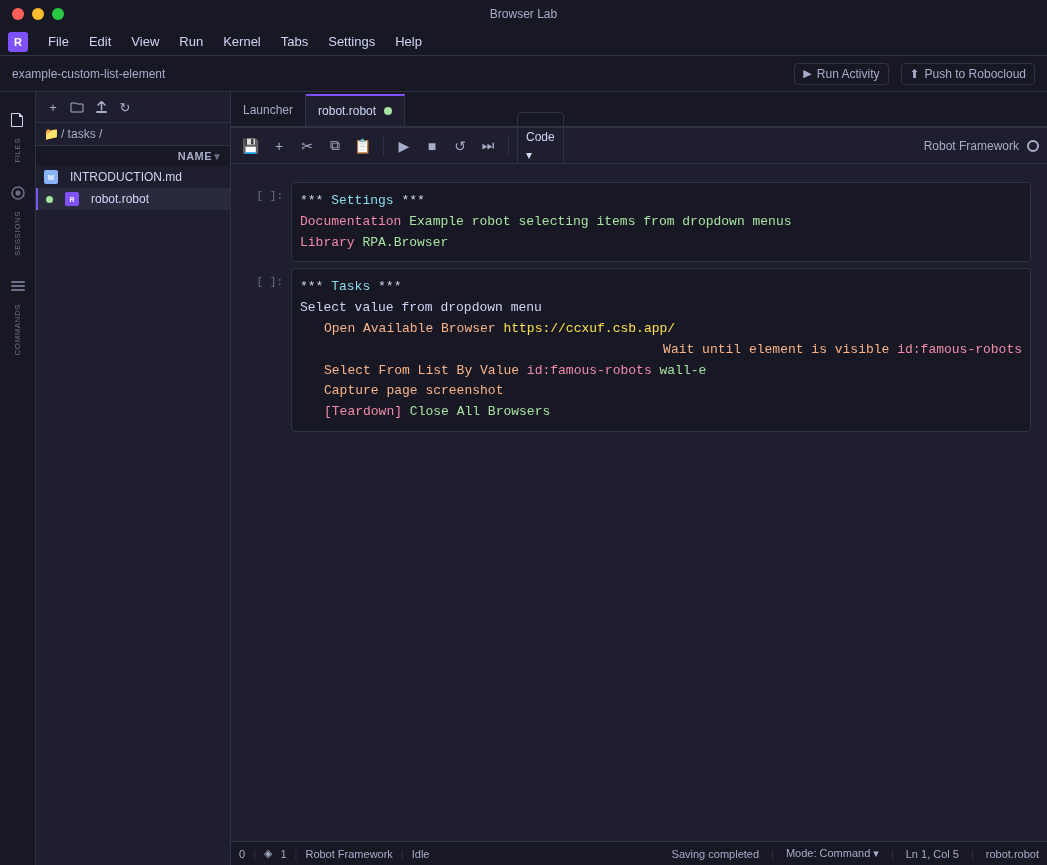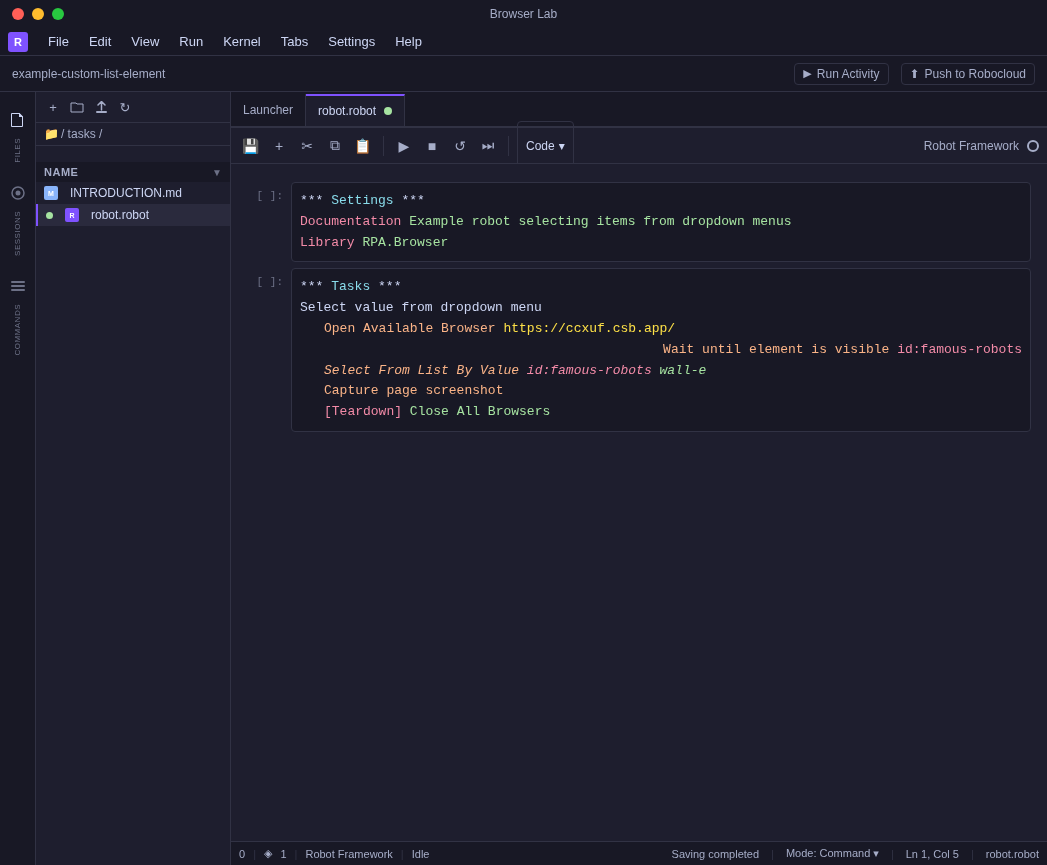--- a/index.html
+++ b/index.html
@@ -161,23 +161,22 @@
       padding: 4px 8px;
       font-size: 12px;
       color: #a6adc8;
       border-bottom: 1px solid #313244;
       gap: 2px;
     }
     #file-list-header {
       display: flex;
       align-items: center;
       padding: 4px 8px;
-      justify-content: space-between;
-      background: #181825;
-      margin-top: 16px;
+      justify-content: flex-end;
+      background: #181825;
     }
     #file-list-header-name {
       font-size: 11px;
       font-weight: bold;
       color: #a6adc8;
       text-transform: uppercase;
       letter-spacing: 0.5px;
     }
     .sort-icon {
       font-size: 10px;
@@ -297,20 +296,21 @@
     .nb-select {
       display: flex;
       align-items: flex-start;
       gap: 4px;
       padding: 17px 8px;
       border: 1px solid #313244;
       border-radius: 4px;
       color: #cdd6f4;
       font-size: 12px;
       cursor: pointer;
+      flex-direction: column;
     }
     #kernel-indicator {
       margin-left: auto;
       display: flex;
       align-items: center;
       gap: 8px;
       font-size: 12px;
       color: #a6adc8;
     }
     .kernel-circle {
@@ -591,21 +591,21 @@
           <div style="padding-left: 24px;">
             <span class="kw-keyword">Open Available Browser</span>
             <span style="color:#6c7086;">    </span>
             <span class="kw-url">https://ccxuf.csb.app/</span>
           </div>
           <div style="padding-left: 24px; text-align: right;">
             <span class="kw-keyword">Wait until element is visible</span>
             <span style="color:#6c7086;"> </span>
             <span class="kw-id">id:famous-robots</span>
           </div>
-          <div style="padding-left: 24px; font-style: italic;">
+          <div style="padding-left: 24px;">
             <span class="kw-keyword">Select From List By Value</span>
             <span style="color:#6c7086;">    </span>
             <span class="kw-id">id:famous-robots</span>
             <span style="color:#6c7086;">    </span>
             <span class="kw-value">wall-e</span>
           </div>
           <div style="padding-left: 24px;">
             <span class="kw-keyword">Capture page screenshot</span>
           </div>
           <div style="padding-left: 24px;">

